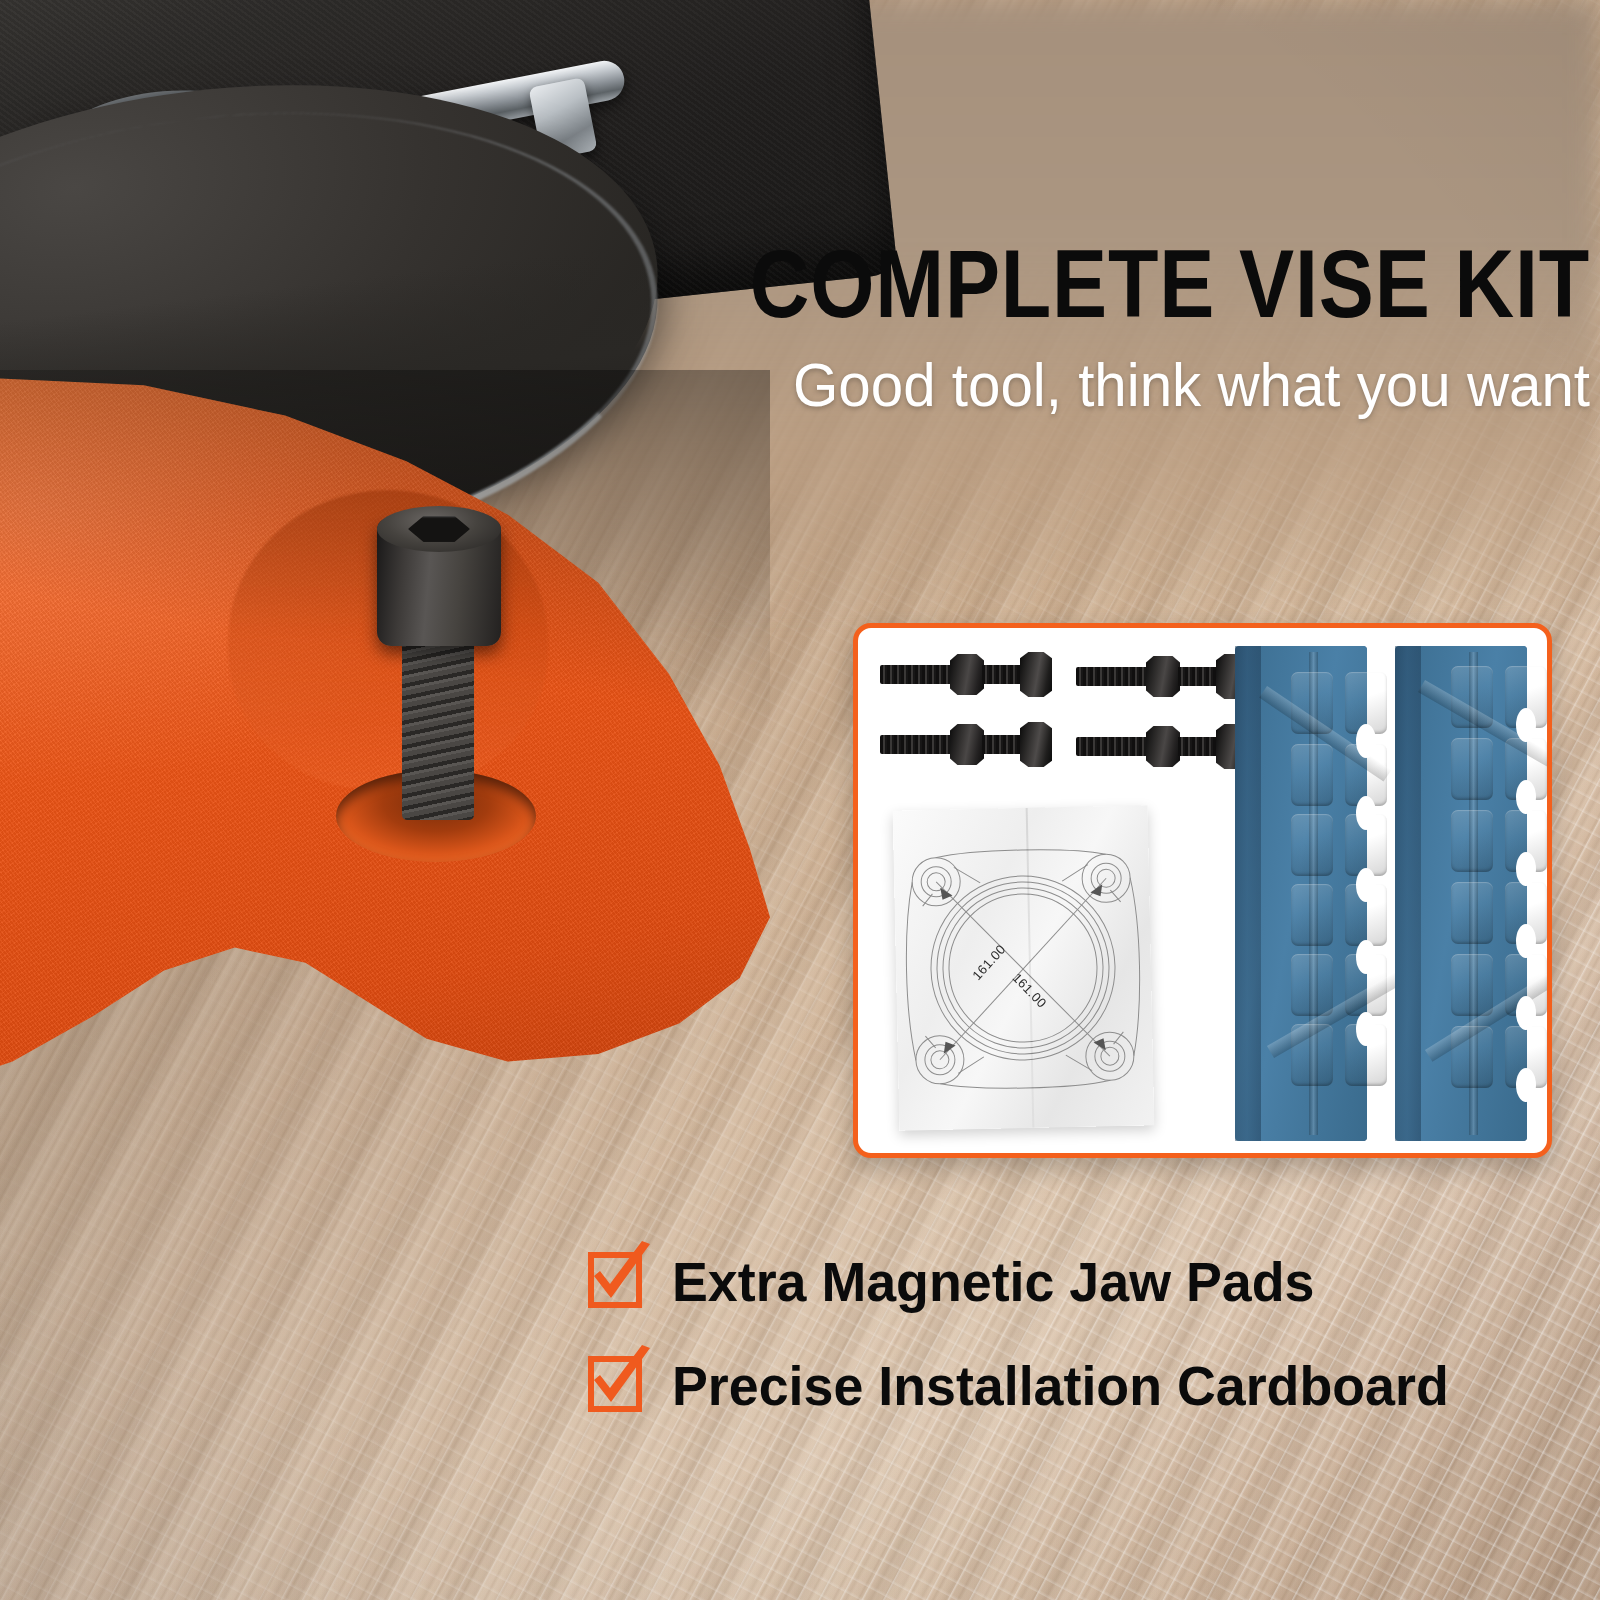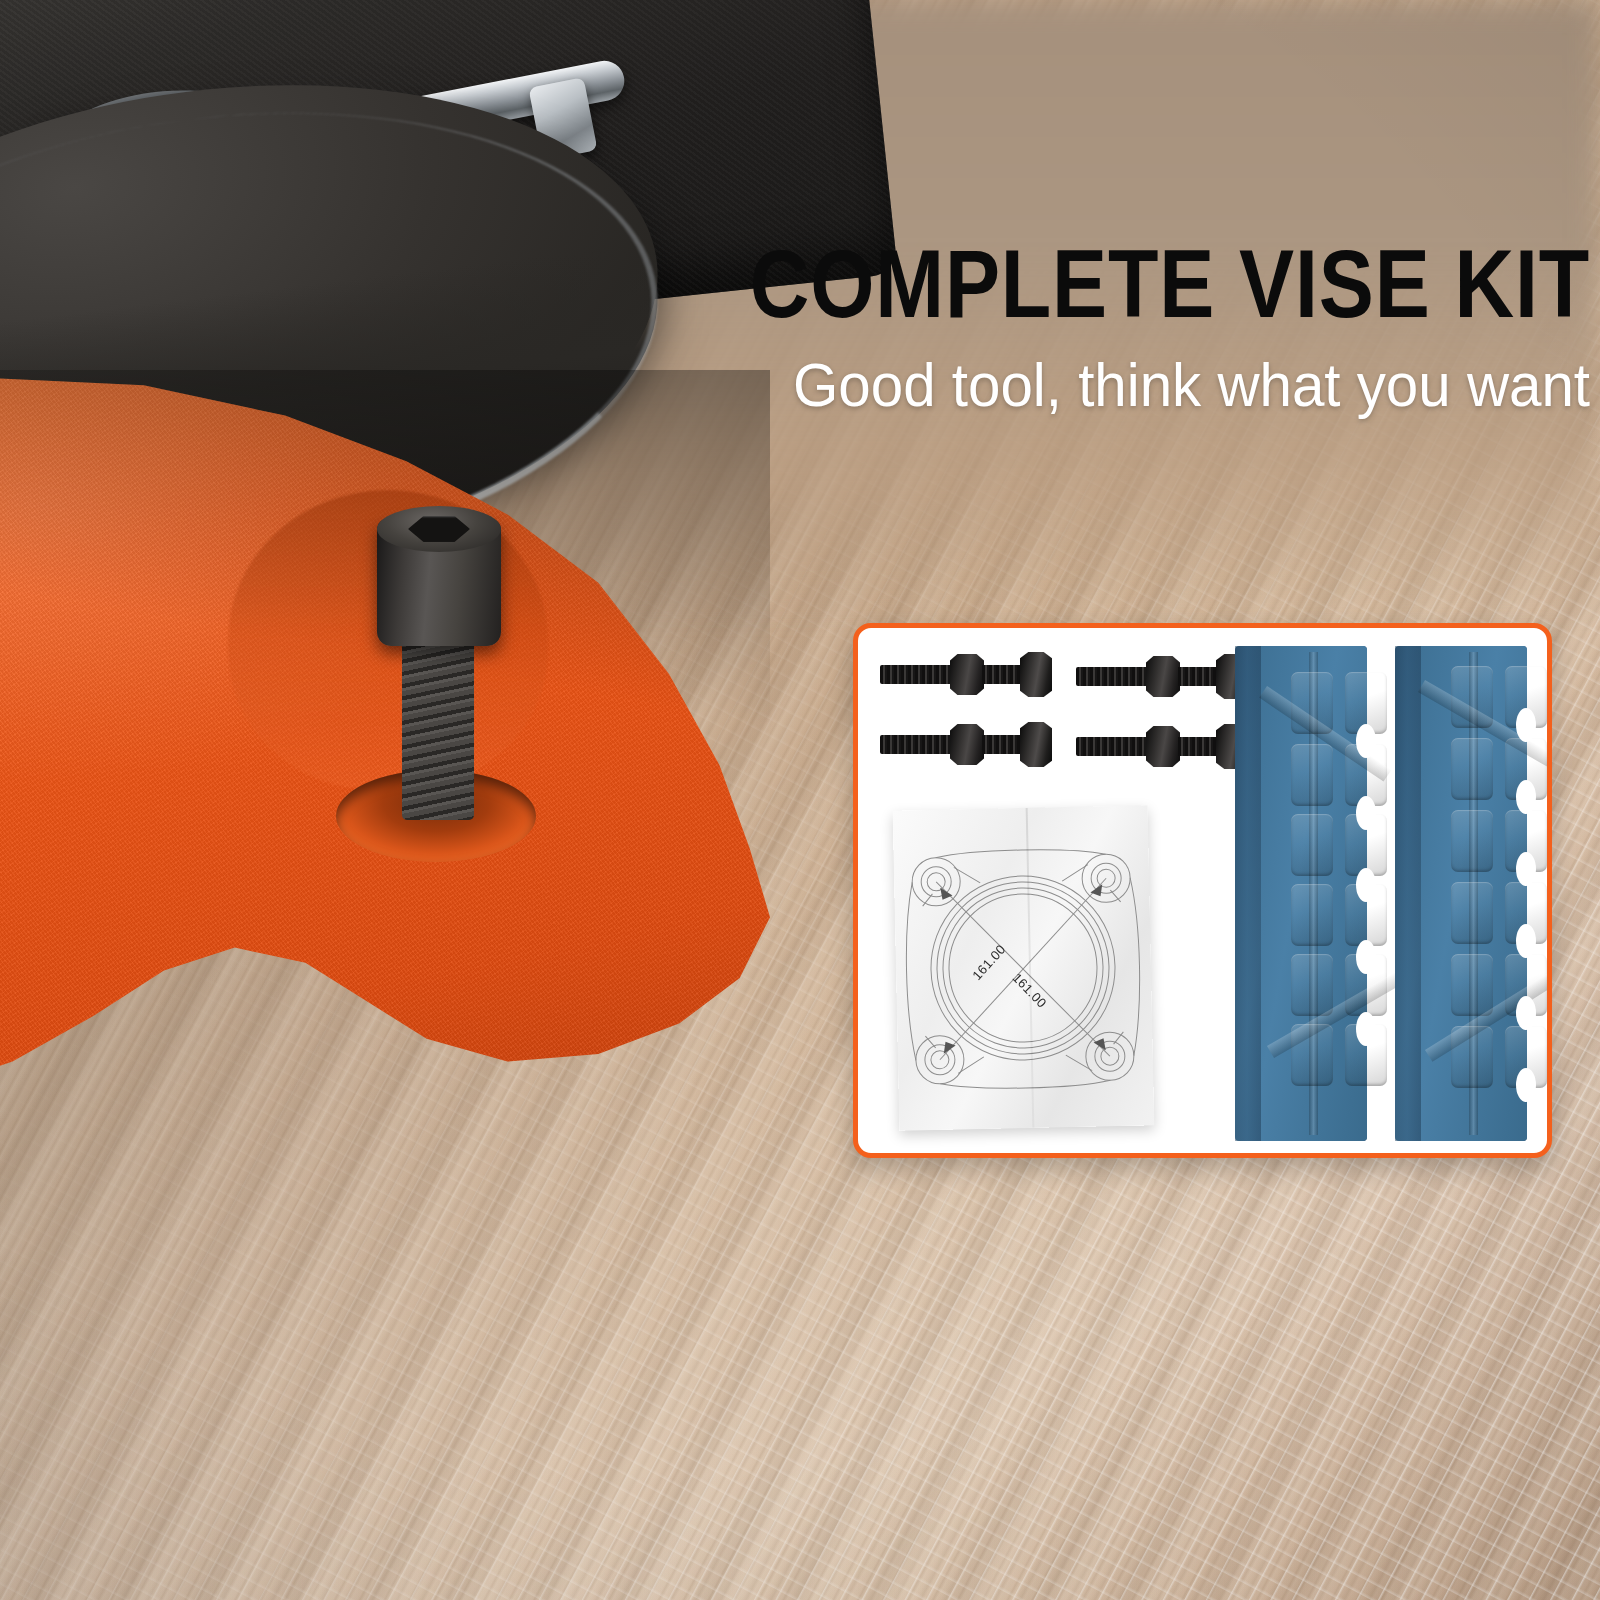--- a/index.html
+++ b/index.html
@@ -514,17 +514,35 @@
           <div class="scallop" style="top:422px"></div>
         </div>
 
       </div>
     </div>
   </div>
 
   <div class="bullets">
 
 
-
+    <div class="bullet">
+      <span class="chk">
+        <span class="box"></span>
+        <svg class="tick" viewBox="0 0 72 74">
+          <path d="M10,36 L27,58 L66,4 L58,1 L26,44 L16,31 Z" fill="#f05a1e"></path>
+        </svg>
+      </span>
+      <span class="btext">Extra Magnetic Jaw Pads</span>
+    </div>
+
+    <div class="bullet">
+      <span class="chk">
+        <span class="box"></span>
+        <svg class="tick" viewBox="0 0 72 74">
+          <path d="M10,36 L27,58 L66,4 L58,1 L26,44 L16,31 Z" fill="#f05a1e"></path>
+        </svg>
+      </span>
+      <span class="btext">Precise Installation Cardboard</span>
+    </div>
 
   </div>
 
 </div>
 
 </body></html>

